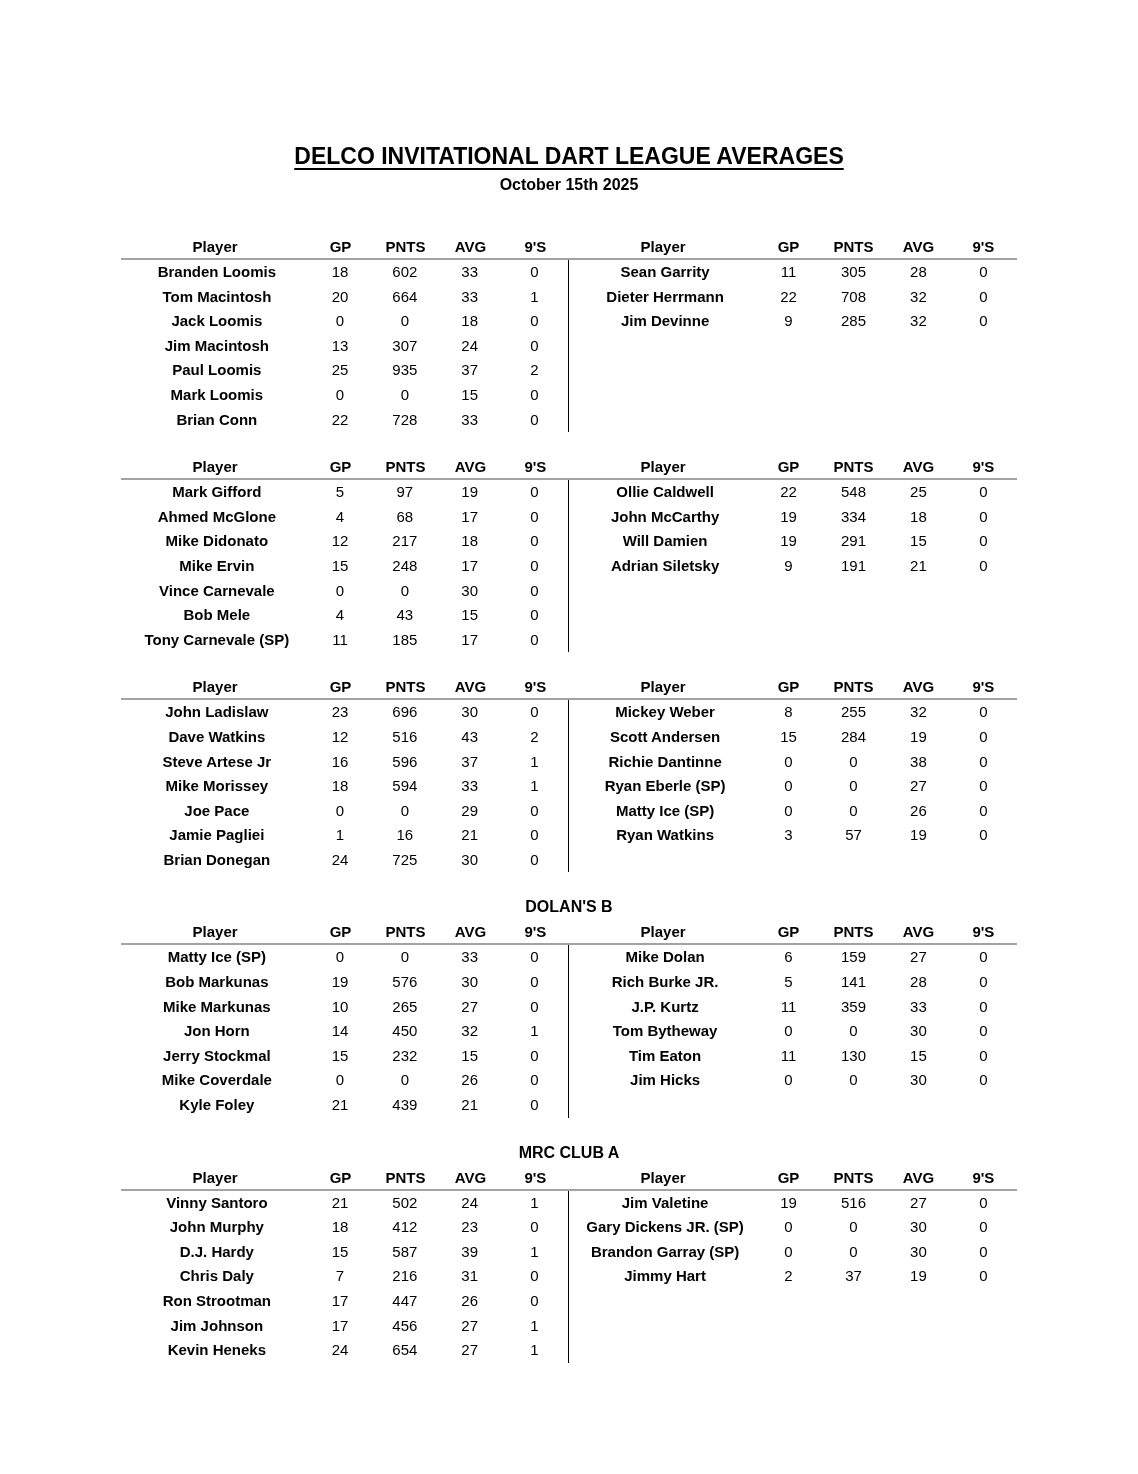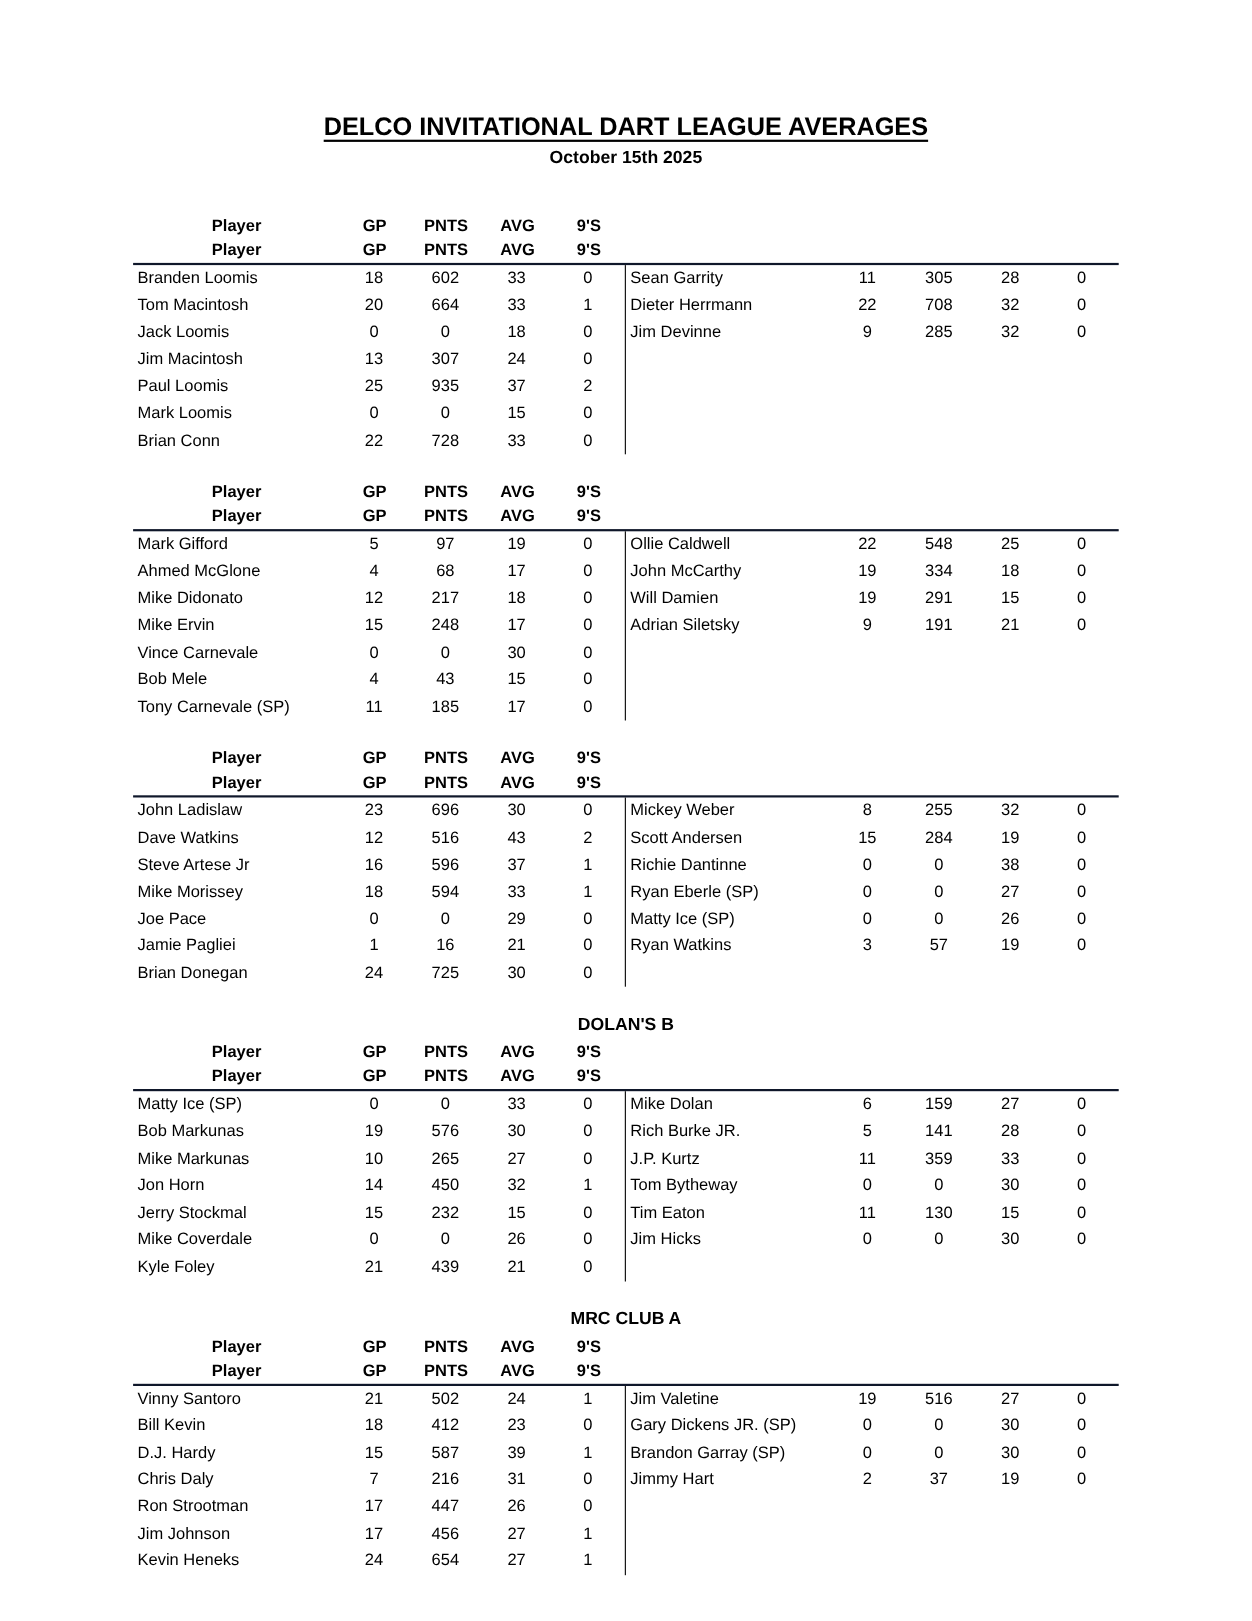--- a/index.html
+++ b/index.html
@@ -6,42 +6,42 @@
   .page {
     position: relative;
     width: 1138px;
     height: 1474px;
     margin: 0 auto;
     background: #ffffff;
     color: #000000;
     font-family: "Liberation Sans", sans-serif;
     overflow: hidden;
   }
-  .doc-header { text-align: center; padding-top: 101px; }
+  .doc-header { text-align: center; padding-top: 101px; margin-top: 41px; }
   .doc-title {
     font-size: 23px;
     font-weight: bold;
     line-height: 28px;
     text-decoration: underline;
     text-underline-offset: 4px;
     text-decoration-thickness: 2px;
     letter-spacing: 0px;
   }
   .doc-date { font-size: 16px; font-weight: bold; line-height: 20px; margin-top: 5px; }
 
   .tables { width: 896px; margin: 41px auto 0 auto; }
   .section { margin-bottom: 24px; }
   .section-title {
     text-align: center;
     font-weight: bold;
     font-size: 16px;
     line-height: 21px;
     margin-bottom: 4px;
   }
-  .header-row { display: flex; border-bottom: 2px solid #0f172a; flex-direction: column; }
+  .header-row { display: flex; border-bottom: 2px solid #a3a3a3; }
   .half-head { display: flex; width: 50%; }
   .hcell {
     font-weight: bold;
     font-size: 15px;
     line-height: 22px;
     text-align: center;
     box-sizing: border-box;
     white-space: nowrap;
   }
   .body-row-wrap { display: flex; align-items: flex-start; }
@@ -49,21 +49,21 @@
   .left-half { border-right: 1px solid #000; }
   .trow { display: flex; height: 24.6px; }
   .cell {
     font-size: 15px;
     line-height: 24.6px;
     text-align: center;
     box-sizing: border-box;
     white-space: nowrap;
     overflow: hidden;
   }
-  .cell.player { text-align: left; padding-left: 4px; }
+  .cell.player { text-align: center; padding-left: 4px; font-weight: bold; }
   .w0 { width: 42%; }
   .w1 { width: 14%; }
   .w2 { width: 15%; }
   .w3 { width: 14%; }
   .w4 { width: 15%; }
 </style>
 </head>
 <body>
 
 <div class="page">
@@ -519,21 +519,21 @@
         <div class="body-row-wrap">
           <div class="half left-half">
             <div class="trow">
               <div class="cell w0 player">Vinny Santoro</div>
               <div class="cell w1">21</div>
               <div class="cell w2">502</div>
               <div class="cell w3">24</div>
               <div class="cell w4">1</div>
             </div>
             <div class="trow">
-              <div class="cell w0 player">Bill Kevin</div>
+              <div class="cell w0 player">John Murphy</div>
               <div class="cell w1">18</div>
               <div class="cell w2">412</div>
               <div class="cell w3">23</div>
               <div class="cell w4">0</div>
             </div>
             <div class="trow">
               <div class="cell w0 player">D.J. Hardy</div>
               <div class="cell w1">15</div>
               <div class="cell w2">587</div>
               <div class="cell w3">39</div>

